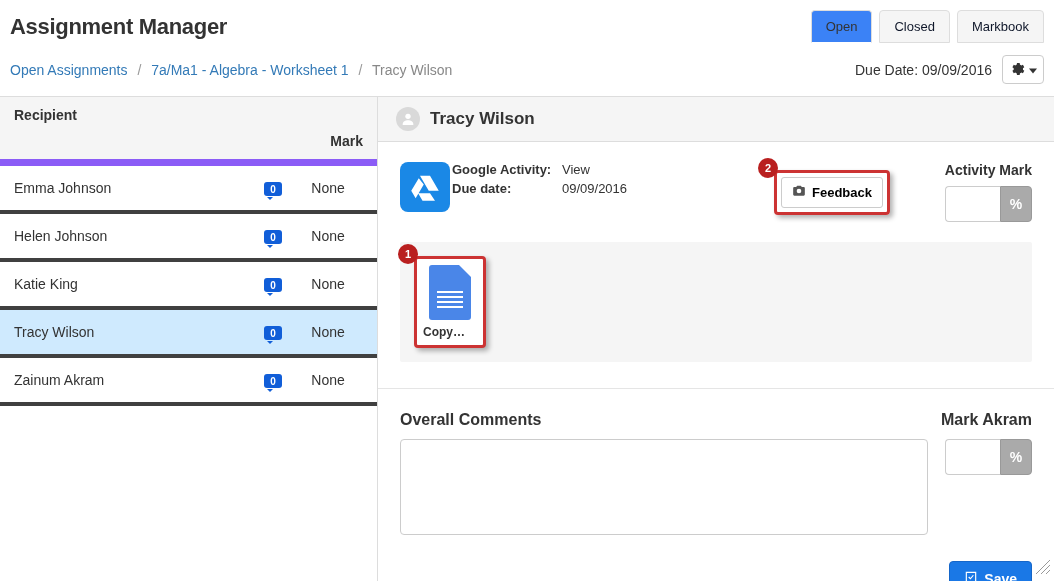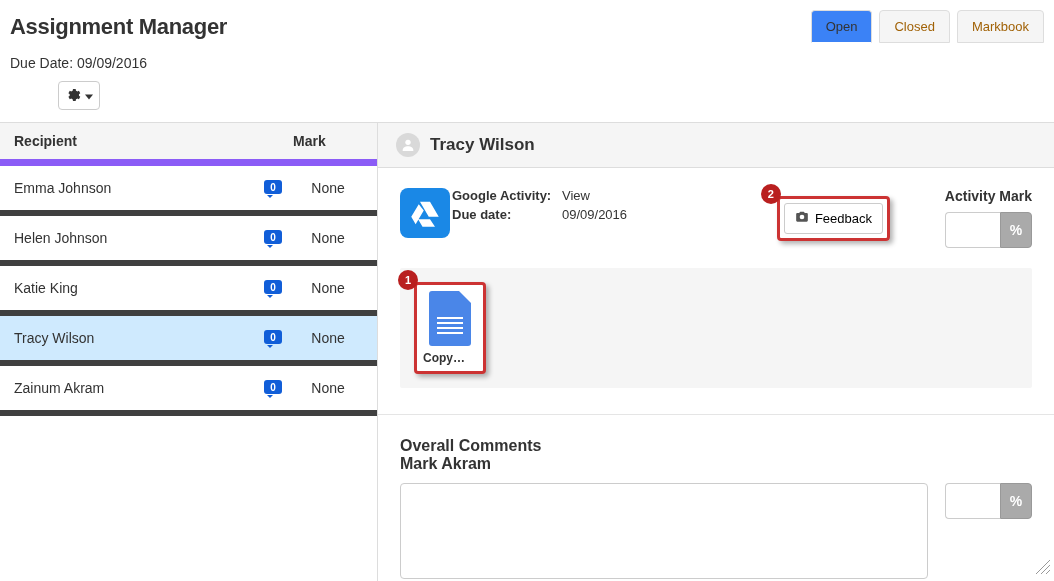--- a/index.html
+++ b/index.html
@@ -1,40 +1,40 @@
 <!DOCTYPE html>
 <html><head>
   <meta charset="utf-8">
   <style>
     * { box-sizing: border-box; margin: 0; padding: 0; }
     body { font-family: -apple-system, BlinkMacSystemFont, "Helvetica Neue", Arial, sans-serif; font-size: 14px; color: #333; background: #fff; }
 
     .header { display: flex; justify-content: space-between; align-items: center; padding: 10px 10px 0 10px; gap: 24px; }
     .page-title { font-size: 22px; font-weight: bold; letter-spacing:-0.3px;}
     .tab-group { display: flex; gap: 7px; }
-    .tab { padding: 8px 14px; border: 1px solid #ddd; background: #f5f5f5; border-radius: 4px 4px 0 0; color: #a16207; cursor: pointer; font-size: 13px;}
+    .tab { padding: 8px 14px; border: 1px solid #ddd; background: #f5f5f5; border-radius: 4px 4px 0 0; color: #0f172a; cursor: pointer; font-size: 13px;}
     .tab.active { background: #3b82f6; border-bottom: 1px solid #fff; color:#333;}
     .tab.dummy { background:#f5f5f5; }
 
     .subheader { display: flex; justify-content: space-between; align-items: center; padding: 12px 10px 12px 10px; }
     .breadcrumbs a { color: #337ab7; text-decoration: none; }
     .breadcrumbs { font-size: 14px; }
     .breadcrumbs .sep { color: #999; margin: 0 6px; }
     .breadcrumbs .current { color: #888; }
-    .due-gear { display:flex; align-items:center; gap:10px;flex-direction:column;}
+    .due-gear { display:flex; align-items:center; gap:10px;}
     .due-box { color: #333; font-size:14px; }
     .gear-btn { border:1px solid #ccc; border-radius:4px; background:#fff; padding:5px 6px 3px 6px; cursor:pointer; display:flex; align-items:center; gap:4px;}
 
     .content { display: flex; border-top:1px solid #ddd;}
     .sidebar { width: 378px; border-right:1px solid #ddd; }
     .side-header { display:flex; background:#f5f5f5; padding:10px 14px; font-weight:bold; border-bottom:7px solid #8b5cf6;}
     .side-header .col-rec { flex:1; }
-    .side-header .col-mark { width:70px; text-align:left; }
-
-    .side-row { display:flex; align-items:flex-start; padding:14px 14px; border-bottom:6px solid #404040; cursor:pointer;}
+    .side-header .col-mark { width:70px; text-align:right;margin-top:26px; }
+
+    .side-row { display:flex; align-items:flex-end; padding:14px 14px; border-bottom:4px solid #404040; cursor:pointer;}
     .side-row.selected { background:#cfeafe; }
     .side-row .col-rec { flex:1; }
     .side-row .col-bubble { width:40px; display:flex; justify-content:center; }
     .side-row .col-mark { width:70px; text-align:center; color:#333; }
 
     .bubble { background:#115ed8; color:#fff; font-size:10px; font-weight:bold; width:18px; height:14px; border-radius:3px; display:flex; align-items:center; justify-content:center; position:relative; }
     .bubble::after { content:""; position:absolute; bottom:-4px; left:3px; border:3px solid transparent; border-top-color:#115ed8; border-bottom:none; }
 
     .main { flex:1; }
     .student-header { display:flex; align-items:center; gap:10px; background:#f5f5f5; border-bottom:1px solid #ddd; padding:10px 18px; }
@@ -48,41 +48,41 @@
 
     .details { flex:0 0 230px;}
     .det-row { display:flex; font-size:13px; margin-bottom:4px;}
     .det-label { font-weight:bold; width:110px;}
     .det-val { color:#333; }
 
     .spacer { flex:1; }
 
     .fb-wrap { position:relative; align-self:center; margin-right:20px;}
     .fb-box { border:3px solid #cc3333; border-radius:4px; padding:4px; box-shadow:3px 3px 5px rgba(0,0,0,0.3);}
-    .feedback-btn { background:#fff; border:1px solid #ccc; border-radius:3px; padding:6px 10px; cursor:pointer; display:flex; align-items:center; gap:6px; font-size:13px;}
+    .feedback-btn { background:#fff; border:1px solid #ccc; border-radius:3px; padding:6px 10px; cursor:pointer; display:flex; align-items:center; gap:6px; font-size:13px;font-weight:bold;}
     .num-badge { position:absolute; top:-12px; left:-16px; width:20px; height:20px; border-radius:50%; background:#b91f1f; color:#fff; font-size:11px; font-weight:bold; display:flex; align-items:center; justify-content:center; z-index:2;}
 
     .mark-col { width:120px; text-align:right;}
     .mark-label { font-weight:bold; font-size:14px; margin-bottom:8px;}
     .mark-input-group { display:flex; justify-content:flex-end;}
     .mark-input { width:55px; height:36px; border:1px solid #ccc; border-right:none; border-radius:4px 0 0 4px; padding:4px; text-align:center; font-size:14px;}
     .mark-pct { width:32px; height:36px; background:#aaa; color:#fff; display:flex; align-items:center; justify-content:center; border-radius:0 4px 4px 0; font-weight:bold; border:1px solid #999;}
 
     .doc-area { background:#f5f5f5; margin:0 22px; padding:14px; border-radius:2px;}
     .doc-wrap { position:relative; display:inline-block; }
     .doc-box { border:3px solid #cc3333; border-radius:4px; padding:6px; background:#fff; box-shadow:3px 3px 5px rgba(0,0,0,0.3); width:72px;}
     .doc-icon { width:42px; height:55px; background:#4a86e8; margin:0 auto; border-radius:3px; position:relative;}
     .doc-icon::before { content:""; position:absolute; top:0; right:0; border-style:solid; border-width:0 12px 12px 0; border-color:transparent #fff transparent transparent;}
     .doc-icon::after { content:""; position:absolute; top:26px; left:8px; right:8px; height:2px; background:#fff; box-shadow:0 5px 0 #fff, 0 10px 0 #fff, 0 15px 0 #fff;}
     .doc-label { font-size:12px; margin-top:5px; white-space:nowrap; overflow:hidden; text-overflow:ellipsis; font-weight:bold;}
 
     .divider-h { border-top:1px solid #e5e5e5; margin-top:26px;}
 
     .comments-block { padding:22px;}
-    .comments-head { display:flex; justify-content:space-between; margin-bottom:10px; font-weight:bold; font-size:16px;flex-direction:column;}
+    .comments-head { display:flex; justify-content:space-between; margin-bottom:10px; font-weight:bold; font-size:16px;}
     .comments-body { display:flex; gap:14px;}
     .comment-text { flex:1; height:96px; border:1px solid #ccc; border-radius:4px; padding:8px; resize:none; font-family:inherit; font-size:14px;}
     .mark-given { width:90px; display:flex; flex-direction:column; align-items:flex-end;}
 
     .save-row { display:flex; justify-content:flex-end; padding:4px 22px 14px 22px;}
     .save-btn { background:#1a78e6; color:#fff; border:1px solid #1566c9; border-radius:4px; padding:8px 14px; cursor:pointer; font-weight:bold; display:flex; align-items:center; gap:6px; font-size:14px;}
 
     .resize-handle { position:fixed; bottom:4px; right:4px; color:#888;}
   </style>
 </head>
@@ -91,20 +91,27 @@
 <div class="header">
   <div class="page-title">Assignment Manager</div>
   <div class="tab-group">
     <div class="tab active">Open</div>
     <div class="tab dummy">Closed</div>
     <div class="tab dummy">Markbook</div>
   </div>
 </div>
 
 <div class="subheader">
+  <div class="breadcrumbs">
+    <a href="#">Open Assignments</a>
+    <span class="sep">/</span>
+    <a href="#">7a/Ma1 - Algebra - Worksheet 1</a>
+    <span class="sep">/</span>
+    <span class="current">Tracy Wilson</span>
+  </div>
   <div class="due-gear">
     <div class="due-box">
       <span>Due Date:</span> <span>09/09/2016</span>
     </div>
     <button class="gear-btn">
       <span>
         <svg width="16" height="16" viewBox="0 0 24 24" fill="#333">
             <path d="M12 8a4 4 0 100 8 4 4 0 000-8zm9 4a7.9 7.9 0 00-.1-1.2l2-1.6-2-3.4-2.4 1a8 8 0 00-2-1.2L16 3h-4l-.5 2.6a8 8 0 00-2 1.2l-2.4-1-2 3.4 2 1.6A7.9 7.9 0 007 12c0 .4 0 .8.1 1.2l-2 1.6 2 3.4 2.4-1a8 8 0 002 1.2L12 21h4l.5-2.6a8 8 0 002-1.2l2.4 1 2-3.4-2-1.6c.1-.4.1-.8.1-1.2z"></path>
           </svg>
       </span>

